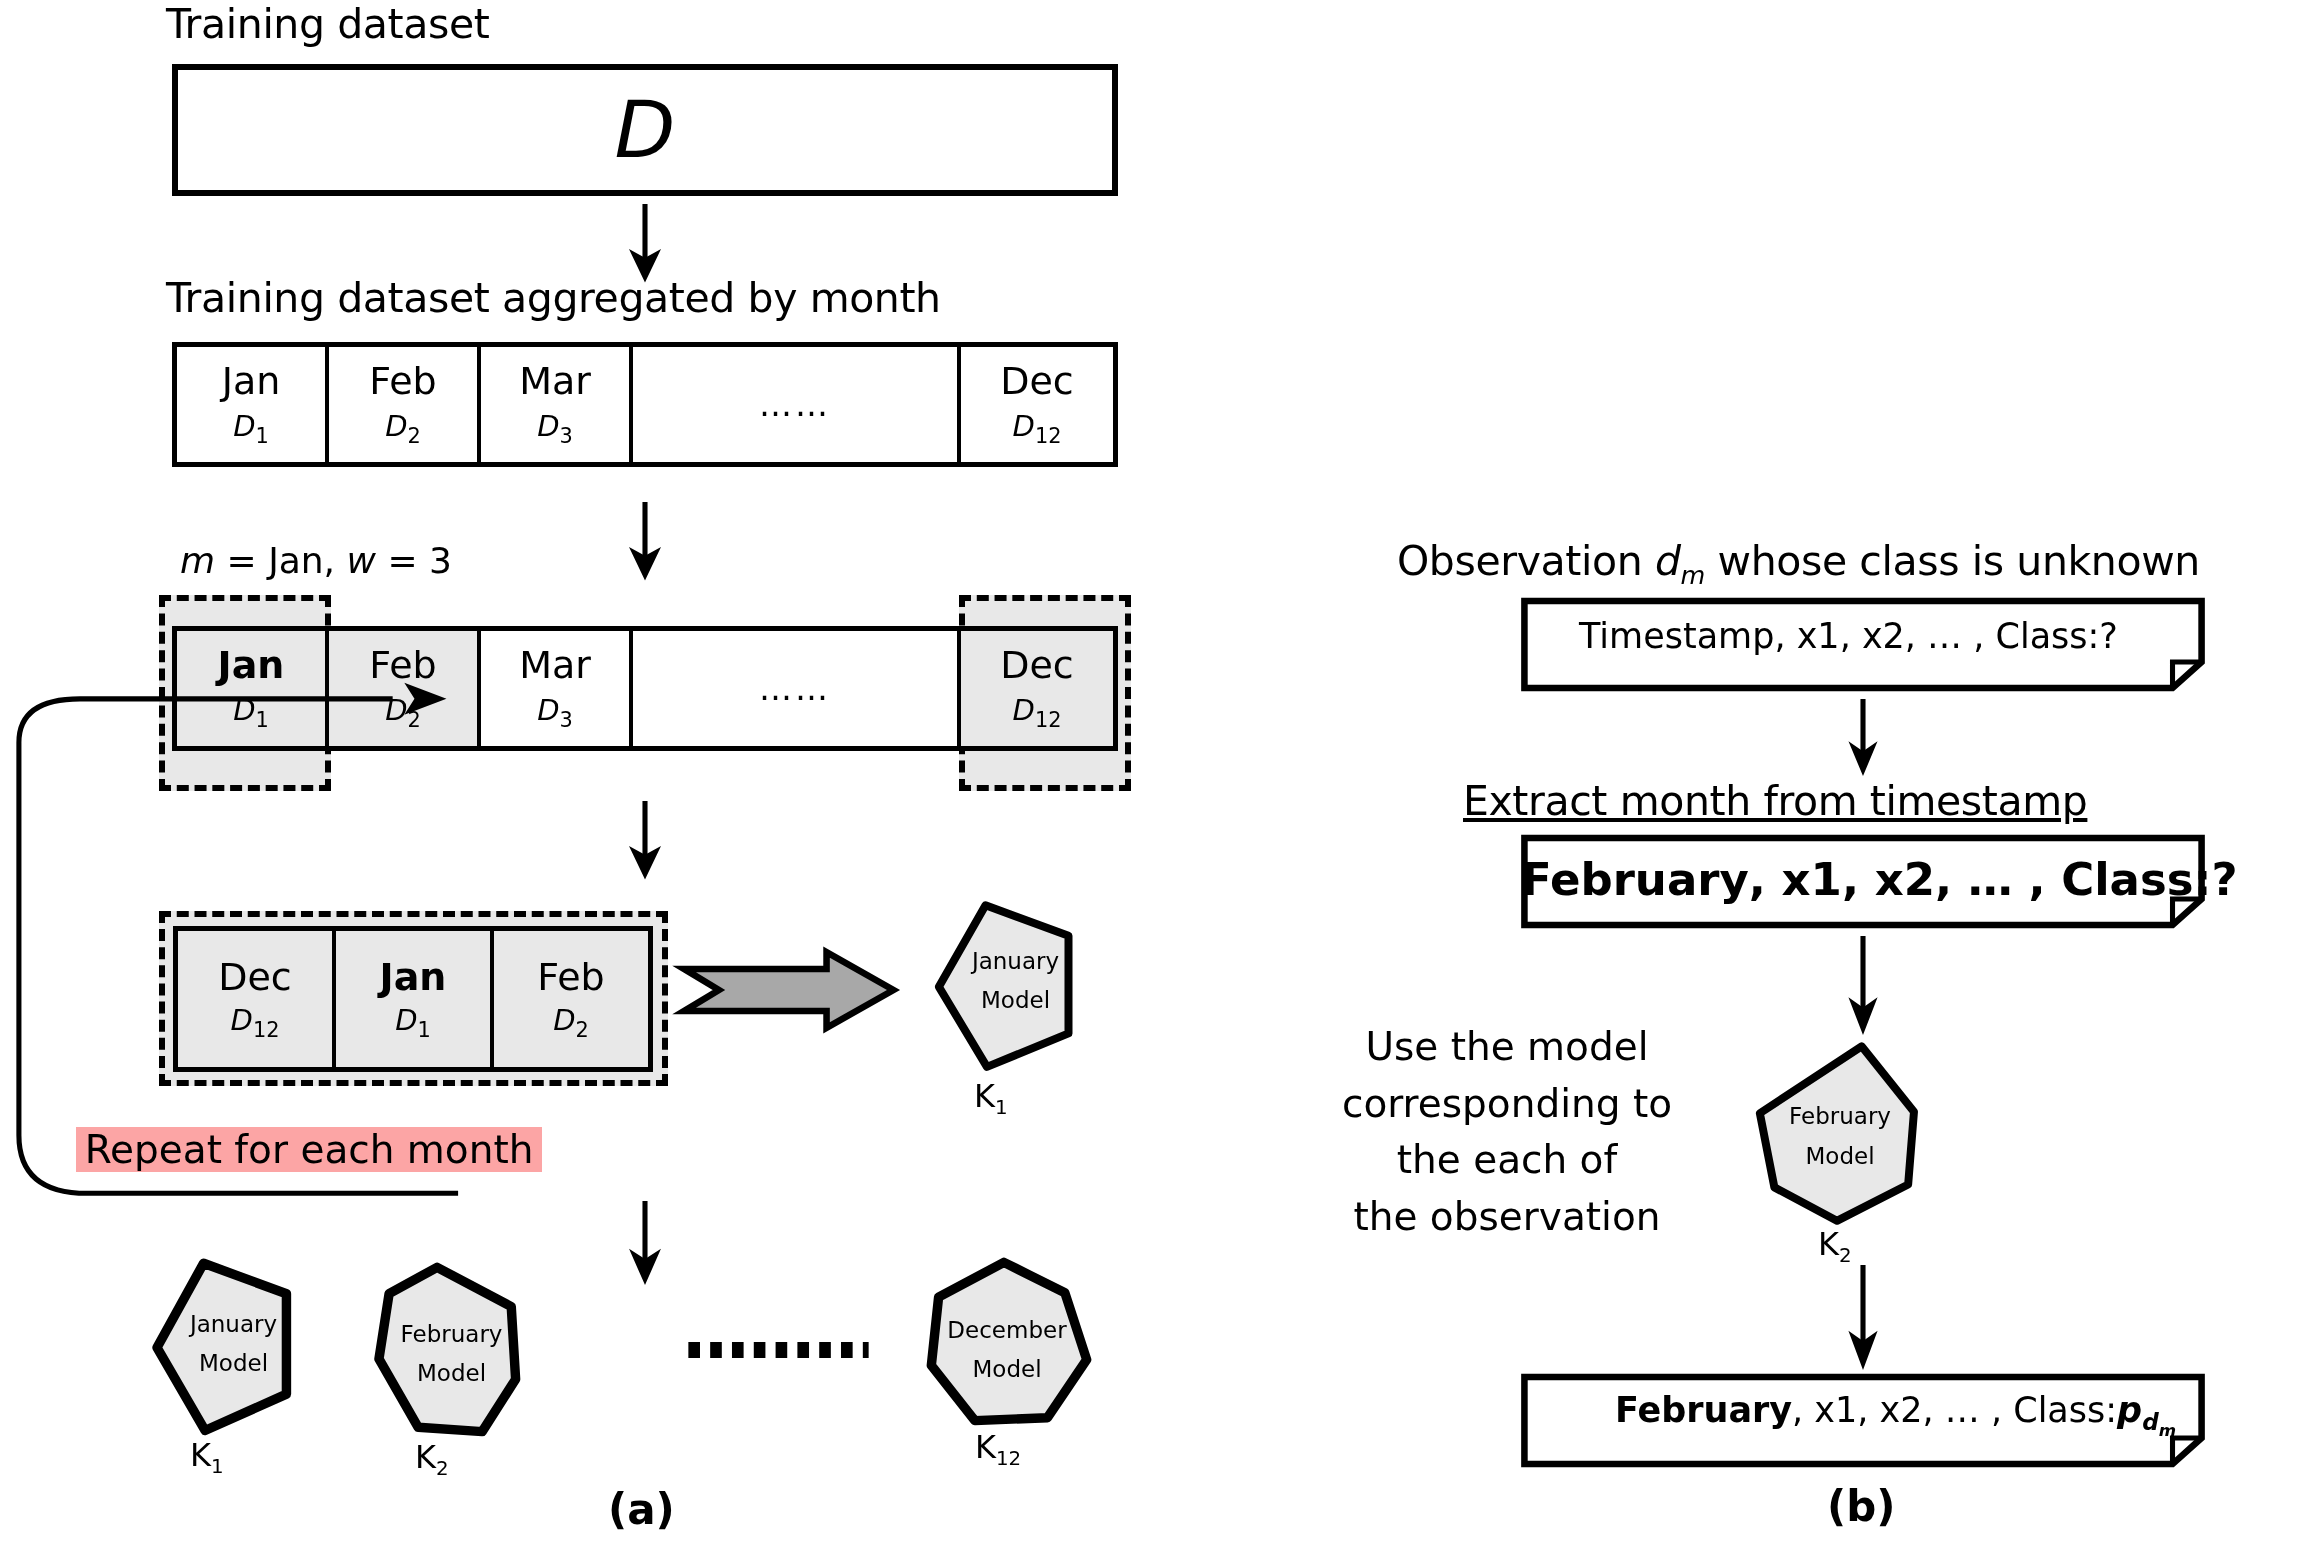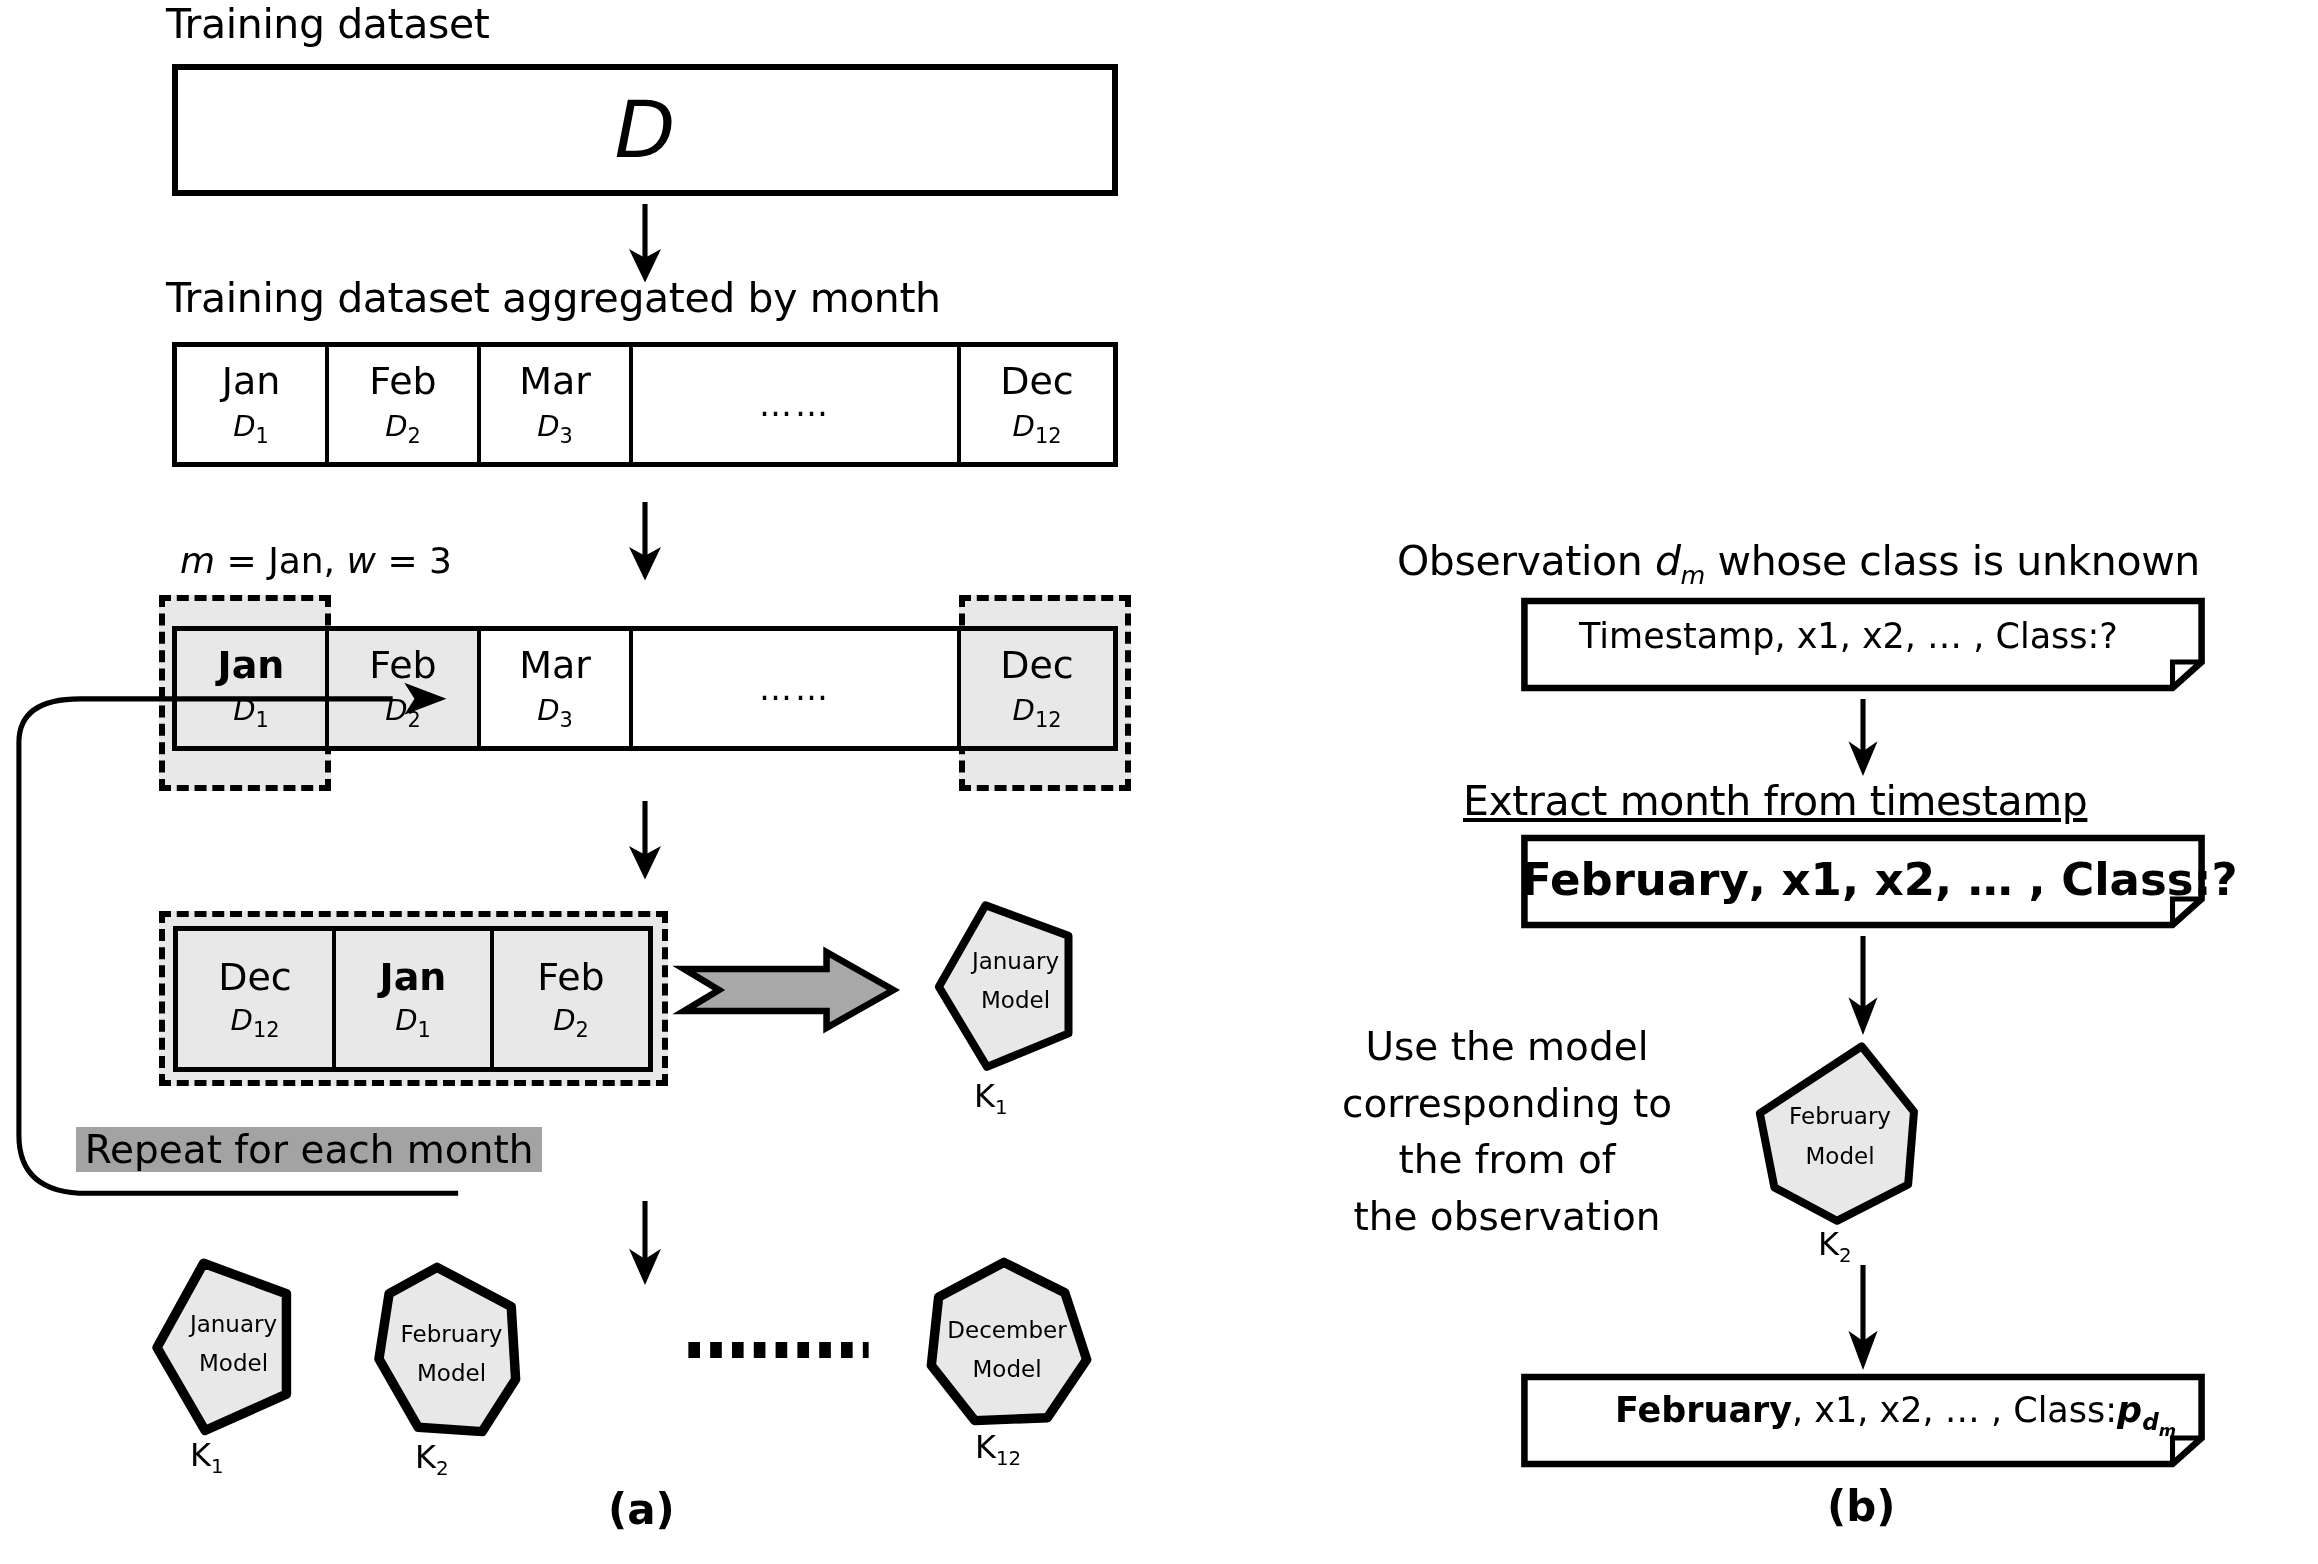--- a/index.html
+++ b/index.html
@@ -157,21 +157,21 @@
 <div class="abs klab" style="left:974px;top:1077px;">
   <span>K</span><sub>1</sub>
 </div>
 
 <div class="abs" style="left:0px;top:626px;">
   <svg width="509" height="582" viewBox="0 0 700 800">
     <path d="M 630 780 L 120 780 Q 26 780 26 700 L 26 160 Q 26 100 110 100 L 540 100" fill="none" stroke="#000" stroke-width="7"></path>
     <polygon points="614,100 556,78 570,100 556,122" fill="#000"></polygon>
   </svg>
 </div>
-<div class="abs" style="left:76px;top:1127px;font-size:39px;white-space:nowrap;background:#a3a3a3;padding:0 8.7px;">Repeat for each month</div>
+<div class="abs" style="left:76px;top:1127px;font-size:39px;white-space:nowrap;background:#fca5a5;padding:0 8.7px;">Repeat for each month</div>
 
 <div class="abs" style="left:623px;top:1201px;">
   <svg width="44" height="87" viewBox="0 0 60 120">
     <line x1="30" y1="0" x2="30" y2="92" stroke="#000" stroke-width="7"></line>
     <polygon points="30,116 8,66 30,80 52,66" fill="#000"></polygon>
   </svg>
 </div>
 
 <div class="abs" style="left:154px;top:1256px;">
   <svg width="182" height="189" viewBox="0 0 250 260">
@@ -254,21 +254,21 @@
 <div class="abs" style="left:1841px;top:936px;">
   <svg width="44" height="102" viewBox="0 0 60 140">
     <line x1="30" y1="0" x2="30" y2="108" stroke="#000" stroke-width="7"></line>
     <polygon points="30,136 10,84 30,98 50,84" fill="#000"></polygon>
   </svg>
 </div>
 
 <div class="abs" style="left:1303px;top:1019px;width:408px;text-align:center;font-size:39px;line-height:1.45;">
   <div>Use the model</div>
   <div>corresponding to</div>
-  <div>the from of</div>
+  <div>the each of</div>
   <div>the observation</div>
 </div>
 
 <div class="abs" style="left:1751px;top:1042px;">
   <svg width="182" height="189" viewBox="0 0 250 260">
     <polygon points="152,6 224,96 216,196 118,246 32,200 12,98" fill="#e8e8e8" stroke="#000" stroke-width="11" stroke-linejoin="round"></polygon>
   </svg>
   <div class="abs shape-txt" style="left:17.5px;top:60px;width:143px;">
     <div>February</div>
     <div style="margin-top:11.6px;">Model</div>

